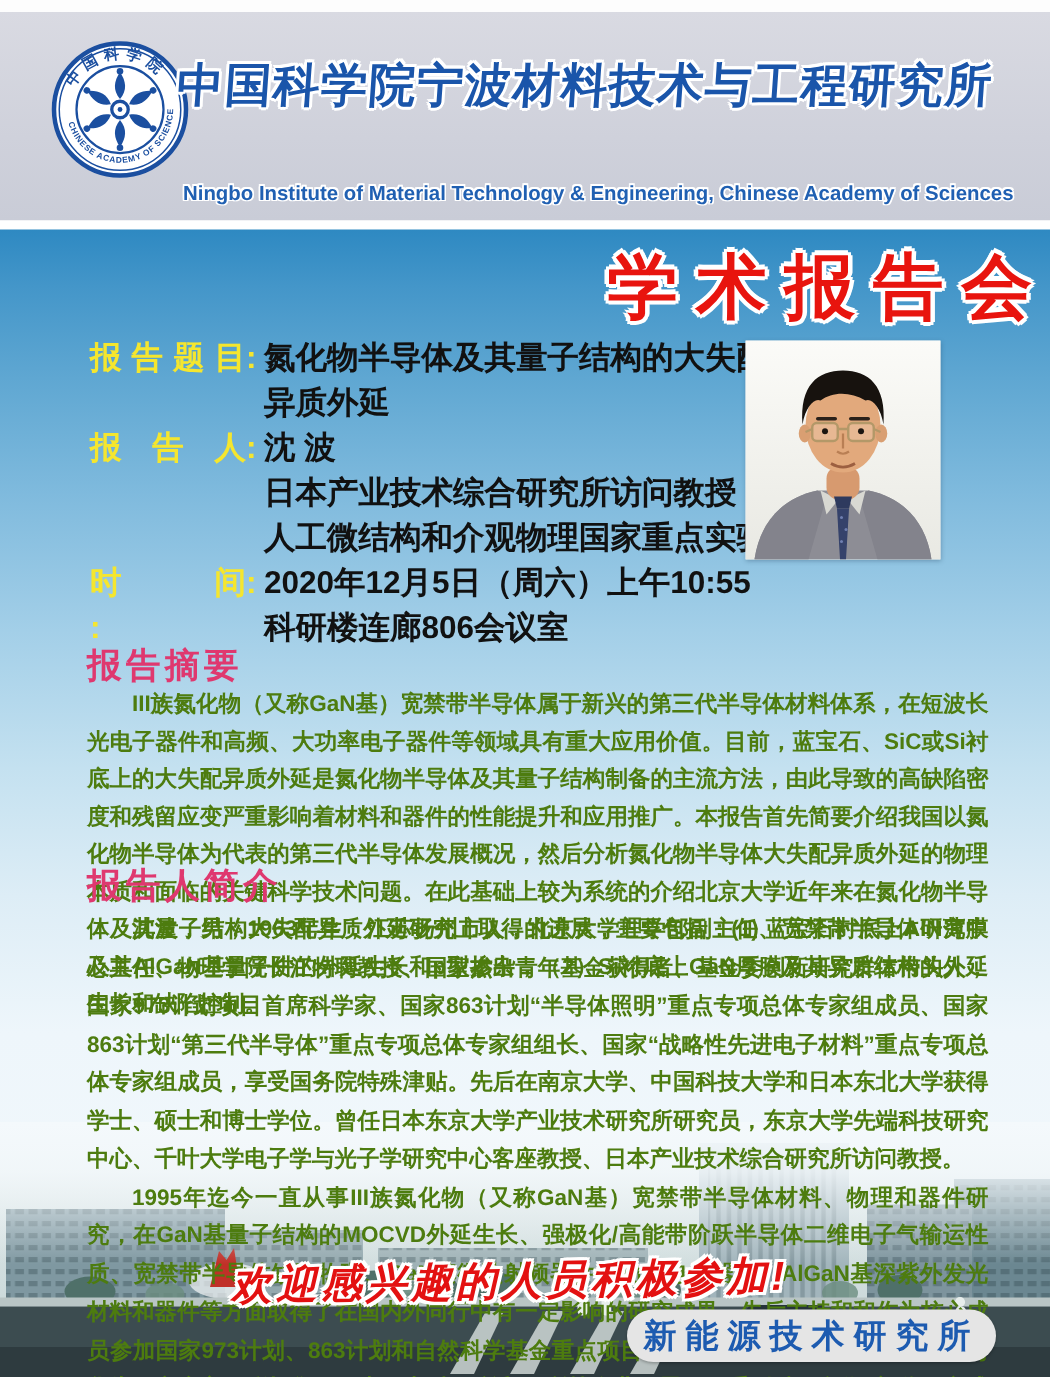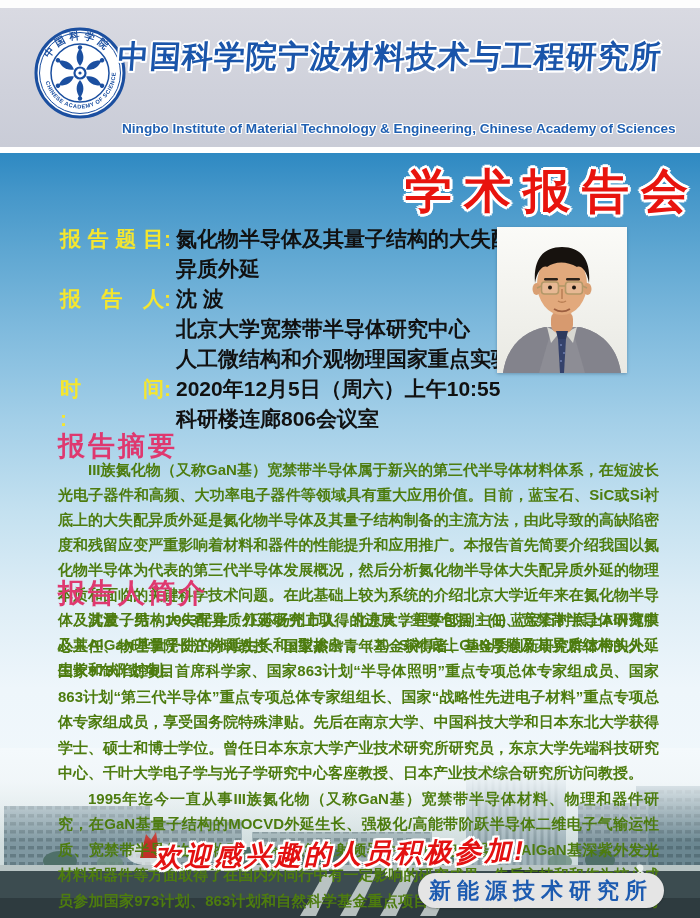--- a/index.html
+++ b/index.html
@@ -54,21 +54,21 @@
   .colon { width:12px; text-align:left; }
   .values { flex:1; color:#111; }
   .values div { white-space:nowrap; }
   
   .speaker { position:absolute; left:497px; top:227px; width:130px; height:146px;
     box-shadow:0 1px 3px rgba(30,60,90,.35); background:#fbfbf8; }
   
   .sec-heading {
     position:absolute; left:58px;
     font-family:"Liberation Serif", serif;
-    font-size:27px; font-weight:bold; color:#df386f; letter-spacing:3px;
+    font-size:23px; font-weight:bold; color:#df386f; letter-spacing:3px;
   }
   .sec-heading.abstract-h { top:428px; }
   .sec-heading.bio-h { top:575px;text-align:center; }
   .para {
     position:absolute; left:58px; width:601px;
     font-size:15px; line-height:25px; font-weight:600;
     color:#4d7c0f; text-align:justify;
   }
   .para p { margin:0; text-indent:2em; }
   .abstract-body { top:457px; }
@@ -234,21 +234,21 @@
         <div>异质外延</div>
       </div>
     </div>
     <div class="info-row">
       <div class="label-wrap">
         <span class="label-cn">报告人</span>
           <span class="colon">:</span>
       </div>
       <div class="values">
         <div>沈 波</div>
-        <div>北京大学宽禁带半导体研究中心</div>
+        <div>日本产业技术综合研究所访问教授</div>
         <div>人工微结构和介观物理国家重点实验室</div>
       </div>
     </div>
     <div class="info-row">
       <div class="label-wrap">
         <span class="label-cn">时间</span>
           <span class="colon">:</span>
       </div>
       <div class="values">
         <div>2020年12月5日（周六）上午10:55</div>

